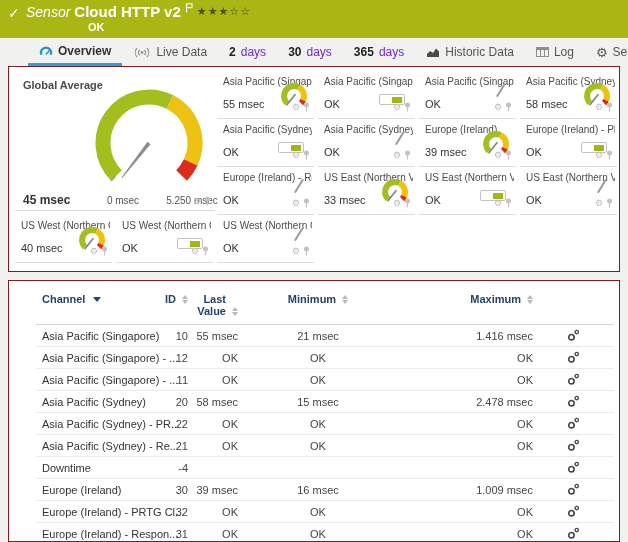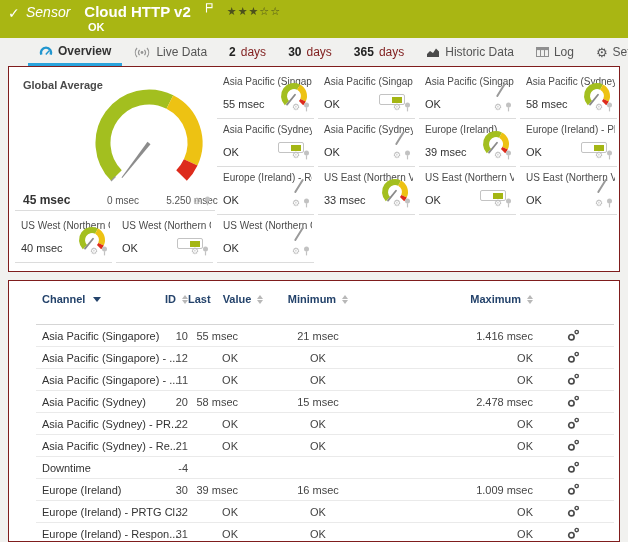--- a/index.html
+++ b/index.html
@@ -2,33 +2,33 @@
 <html><head>
 <meta charset="utf-8">
 <style>
   * { margin:0; padding:0; box-sizing:border-box; }
   html,body { width:628px; height:542px; overflow:hidden; }
   body { font-family:"Liberation Sans", sans-serif; background:#f1f1ef; position:relative; }
 
   
   .banner { position:absolute; top:0; left:0; width:628px; height:38px; background:#a9b613; color:#fff; }
   .banner-check { position:absolute; left:8px; top:5px; font-size:14px; font-weight:bold; font-family:"DejaVu Sans", sans-serif; }
-  .banner-line1 { position:absolute; left:26px; top:3px; display:flex; align-items:baseline; gap:14px; white-space:nowrap; }
+  .banner-line1 { position:absolute; left:26px; top:3px; display:flex; align-items:baseline; gap:4px; white-space:nowrap; }
   .sensor-kind { font-style:italic; font-size:14px; }
   .sensor-title { font-size:15px; font-weight:bold; }
   .flag-icon { position:relative; top:-4px; }
   .stars { font-family:"DejaVu Sans", sans-serif; font-size:11px; letter-spacing:1px; color:#4d511c; position:relative; top:-2px; }
   .banner-status { position:absolute; left:88px; top:21px; font-size:11px; font-weight:bold; }
 
   
   .tabbar { position:absolute; top:38px; left:0; width:628px; height:28px; display:flex; align-items:stretch; padding-left:28px; font-size:12px; color:#555; }
   .tab { display:flex; align-items:center; gap:5px; padding:0 11px; cursor:pointer; white-space:nowrap; }
   .tab.active { border-bottom:3px solid #2aa3dc; color:#333; font-weight:bold;justify-content:flex-end; }
   .tab .num { font-weight:bold; color:#222; }
-  .tab .unit { color:#7f1d1d; }
+  .tab .unit { color:#6d28d9; }
   .gear-glyph { font-family:"DejaVu Sans", sans-serif; font-size:13px; color:#555; line-height:1; }
 
   
   .panel { position:absolute; left:8px; width:612px; background:#fff; border:1px solid #7f1d1d; }
   .panel-gauges { top:66px; height:206px; }
   .panel-table  { top:280px; height:262px; }
 
   
   .tile { position:absolute; width:97px; height:48px; border-bottom:1px solid #dcdcdc; }
   .c1{left:6px;} .c2{left:107px;} .c3{left:208px;} .c4{left:309px;} .c5{left:410px;} .c6{left:511px;}
@@ -55,21 +55,21 @@
   .thead { display:flex; align-items:flex-start; height:32px; border-bottom:1px solid #d5d5d5; font-size:11px; font-weight:bold; color:#24436b; }
   .trow { display:flex; align-items:center; height:22px; border-bottom:1px solid #eaeaea; font-size:11px; color:#444; }
   .cell-channel { width:112px; padding-left:6px; text-align:left; white-space:nowrap; overflow:visible; }
   .cell-id { width:40px; text-align:right; }
   .cell-last { width:50px; text-align:right; }
   .cell-min { width:160px; text-align:center; }
   .cell-max { width:135px; text-align:right; }
   .cell-gear { width:80px; display:flex; justify-content:center; }
   .trow .cell-channel { color:#333; }
   .hdr-inline { display:inline-flex; align-items:center; gap:3px; }
-  .last-hdr { display:flex; flex-direction:row; align-items:flex-end; }
+  .last-hdr { display:flex; flex-direction:column; align-items:flex-end; }
   .last-hdr .l1 { padding-right:12px; }
   .sort { display:inline-flex; flex-direction:column; gap:1px; margin-left:3px; cursor:pointer; }
   .s-up { width:0; height:0; border-left:3px solid transparent; border-right:3px solid transparent; border-bottom:4px solid #b8b8b8; }
   .s-dn { width:0; height:0; border-left:3px solid transparent; border-right:3px solid transparent; border-top:4px solid #b8b8b8; }
   .s-desc { width:0; height:0; border-left:4px solid transparent; border-right:4px solid transparent; border-top:5px solid #24436b; display:inline-block; margin-left:5px; }
   .row-gear { cursor:pointer; }
 </style>
 </head>
 <body>
 

